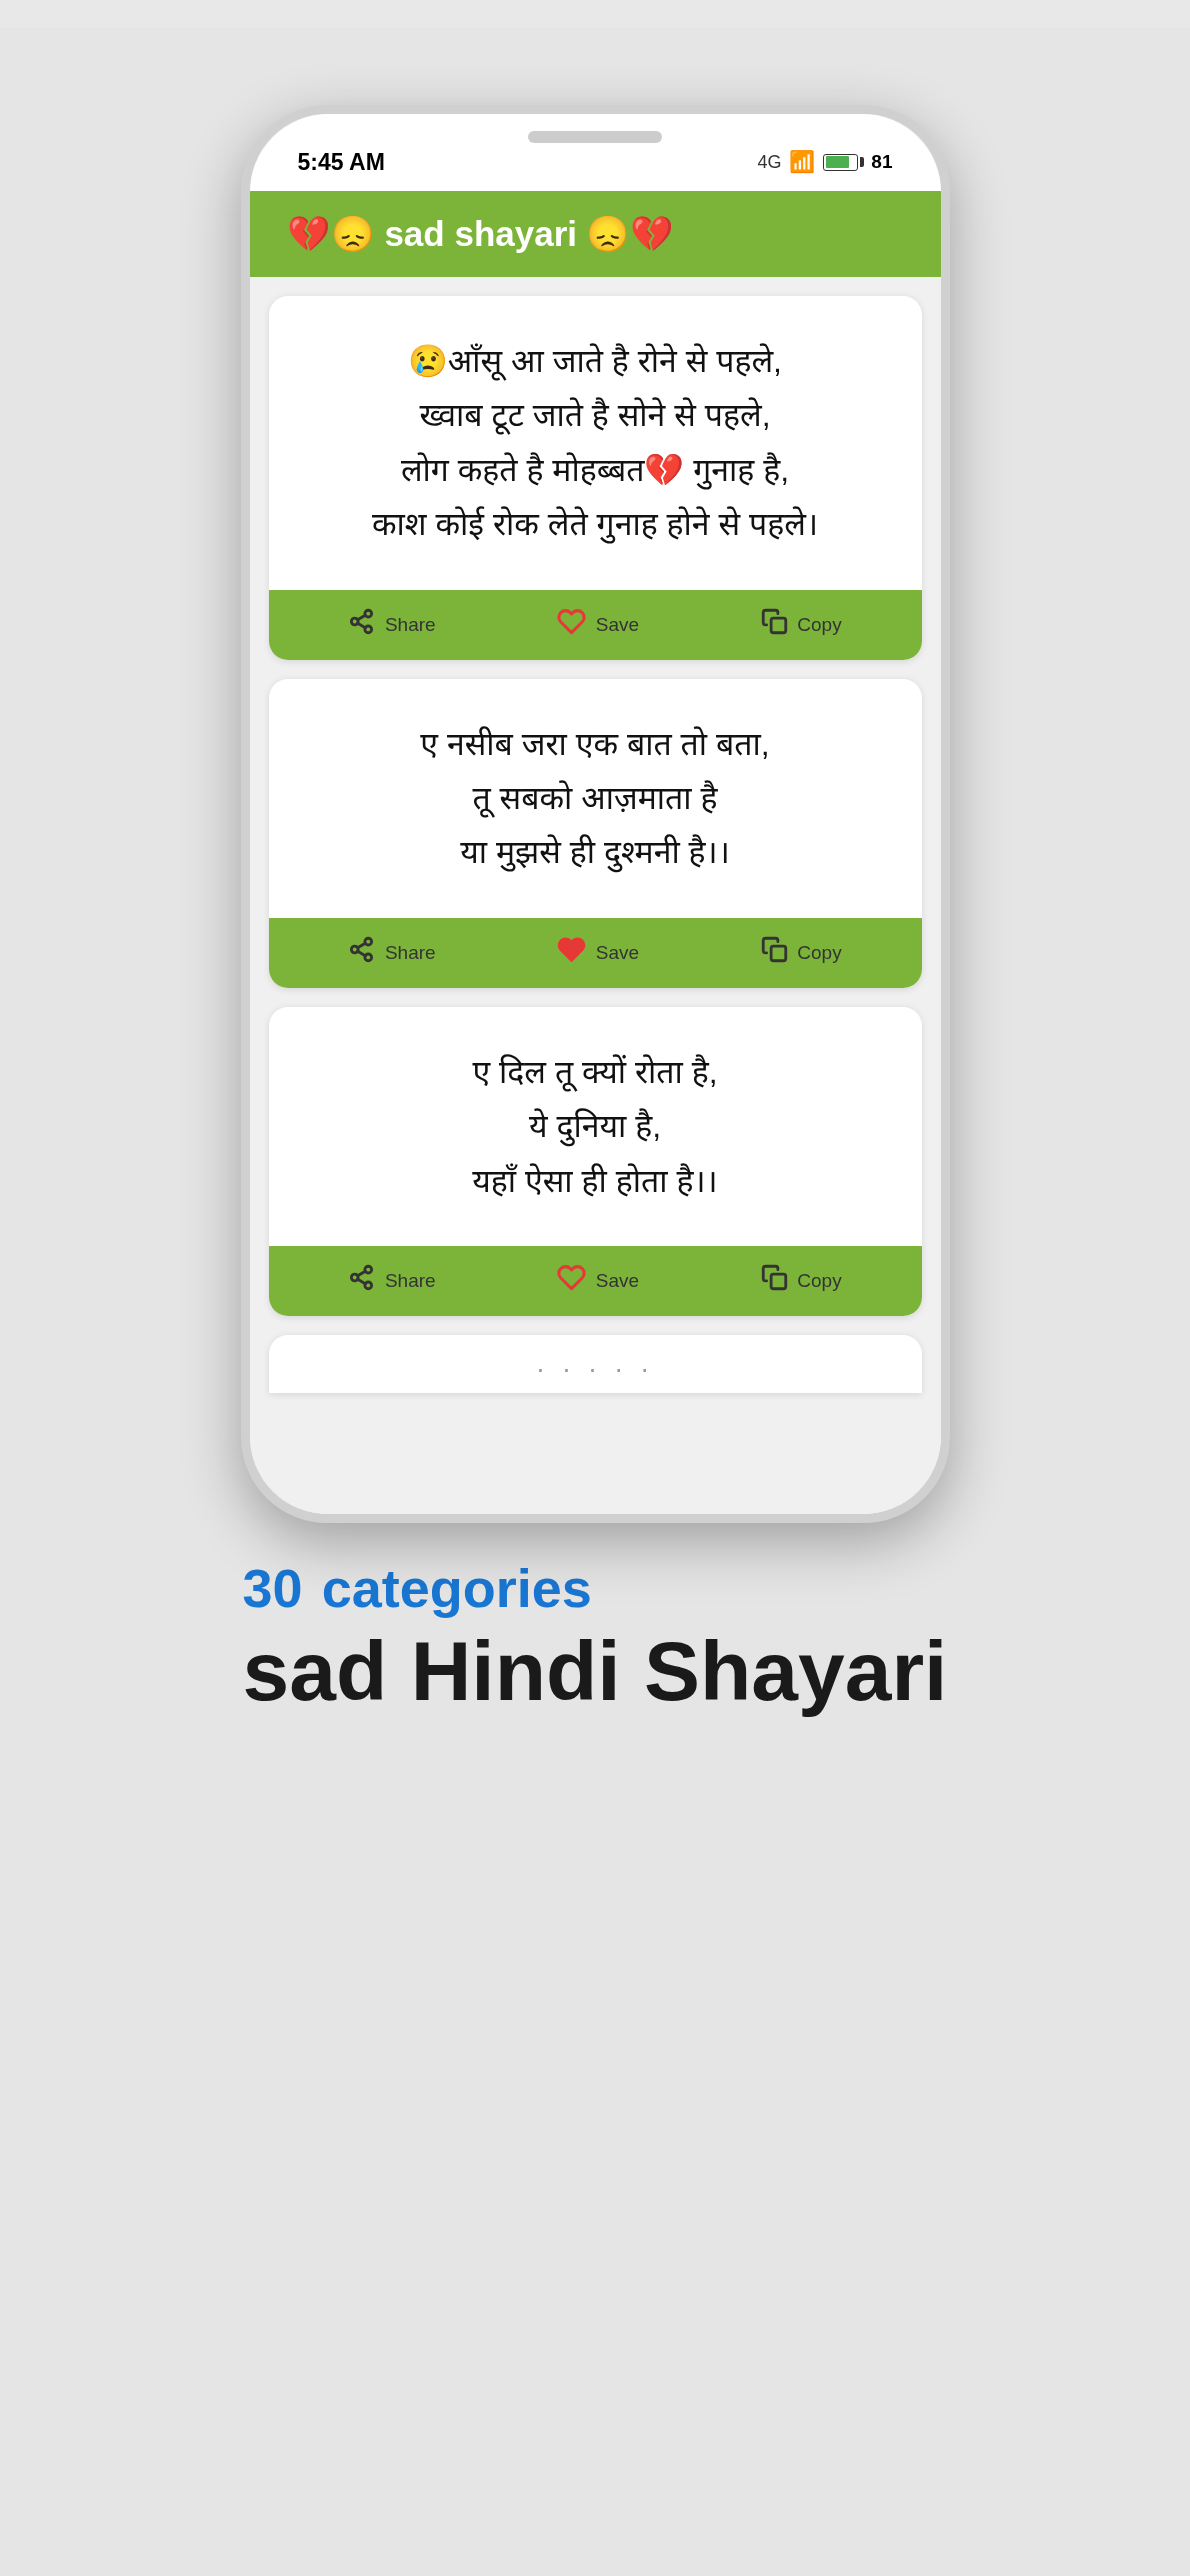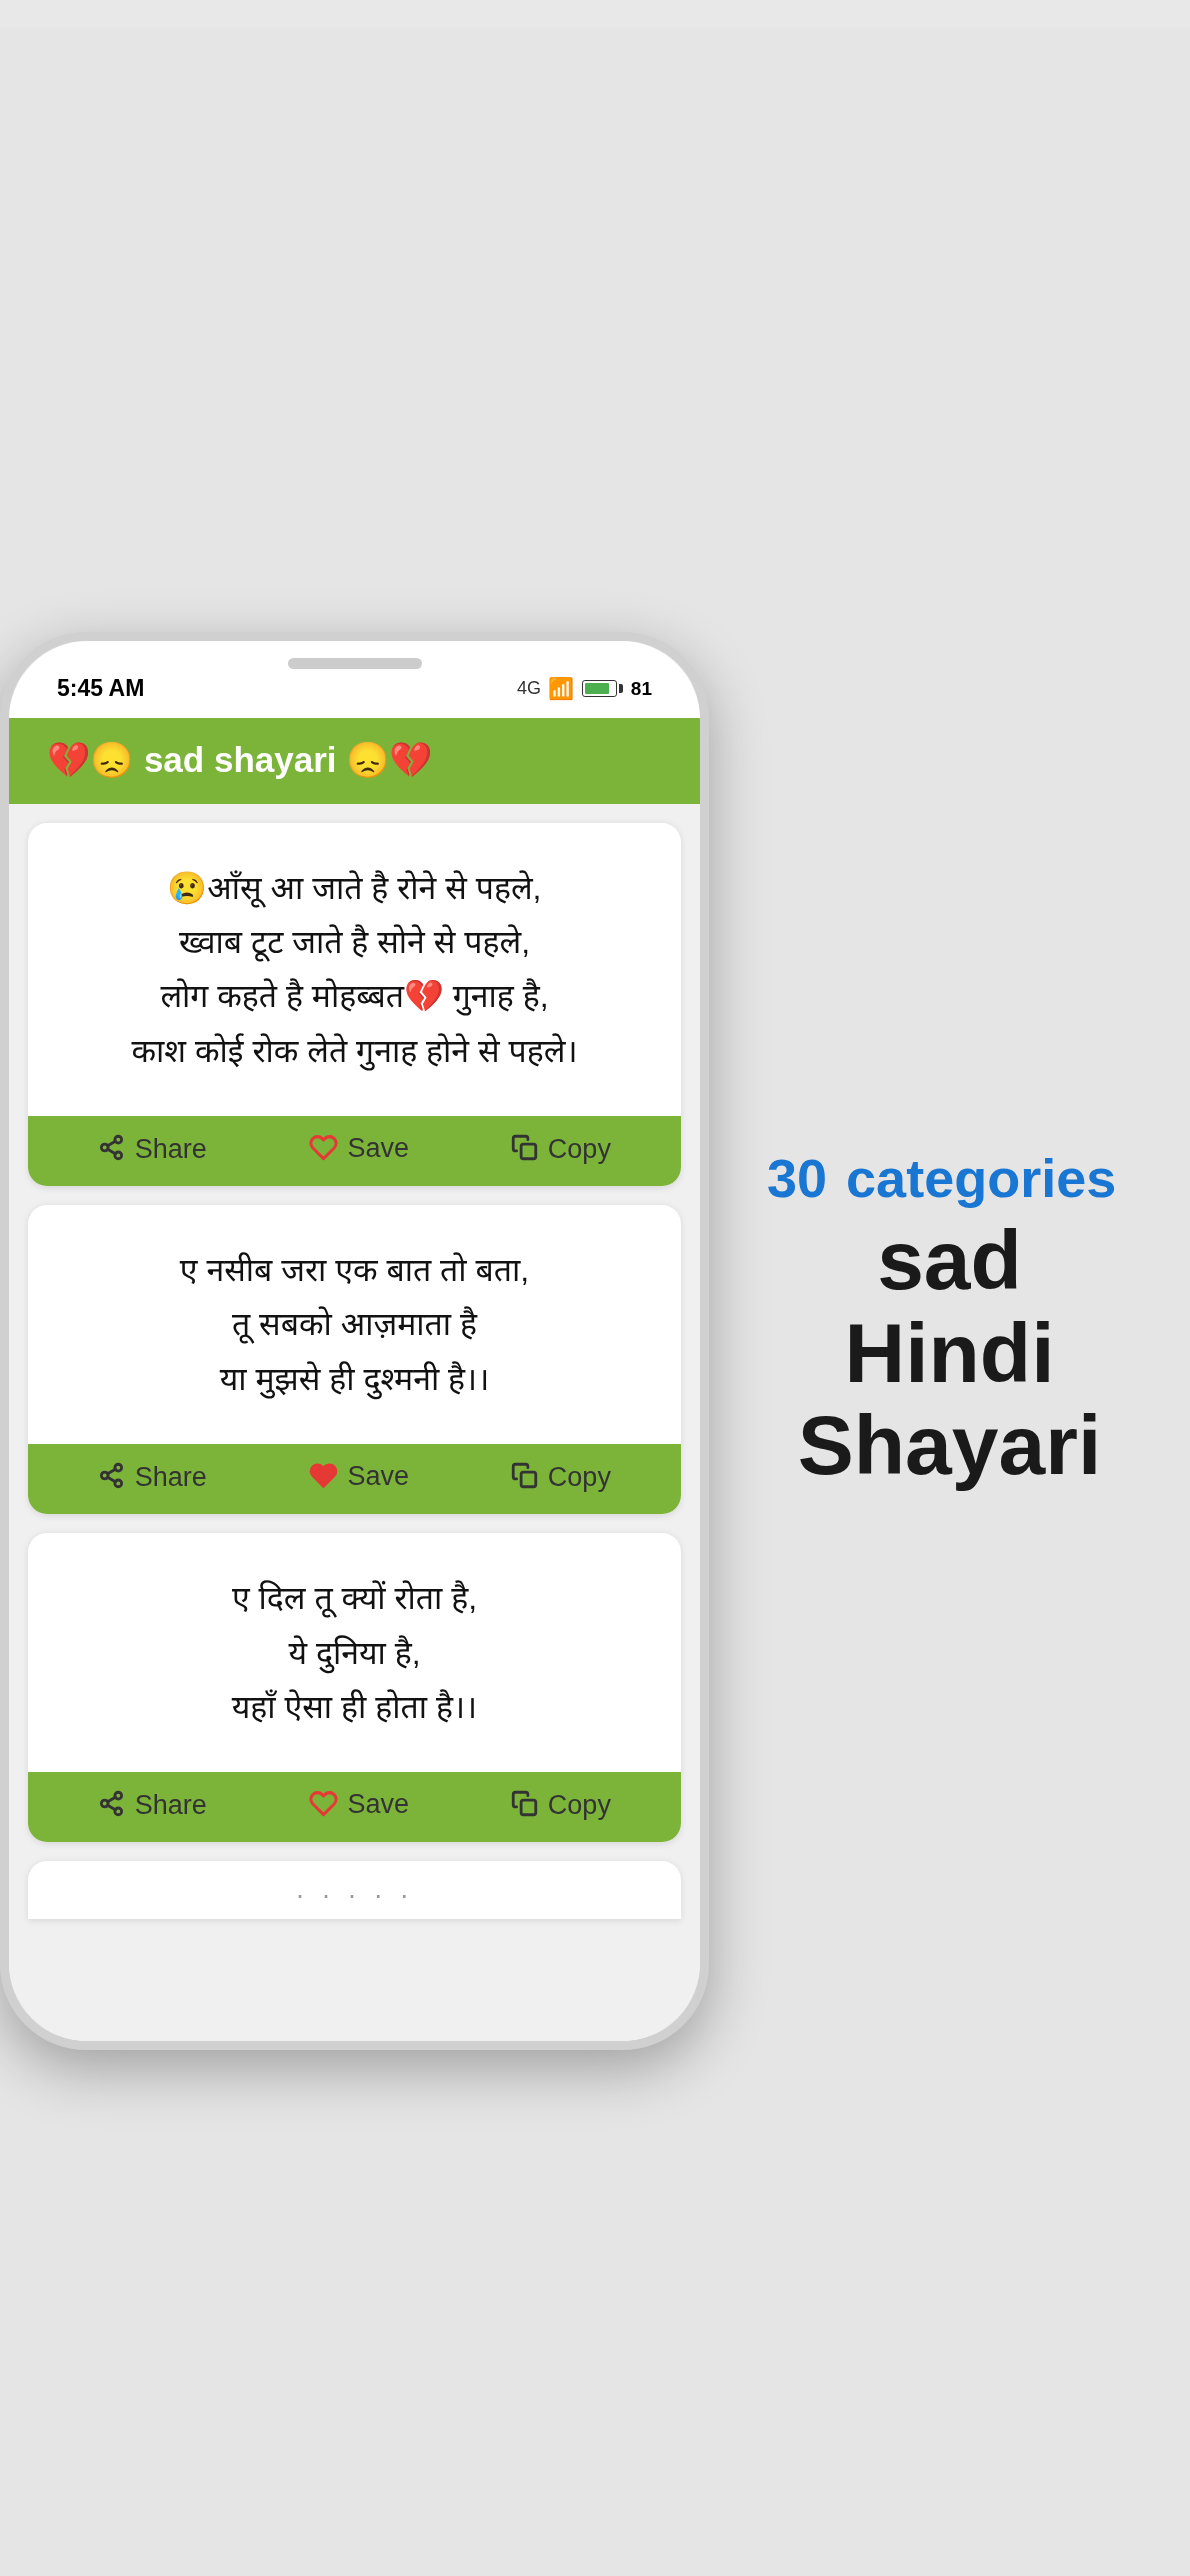--- a/index.html
+++ b/index.html
@@ -14,21 +14,21 @@
       justify-content: flex-start;
       font-family: 'Segoe UI', Arial, sans-serif;
       overflow: hidden;
     }
 
     .page-bg {
       width: 1190px;
       height: 2576px;
       background: #e5e5e5;
       display: flex;
-      flex-direction: row;
+      flex-direction: column;
       align-items: center;
       position: relative;
       margin-top: 28px;
     }
 
     
     .phone-wrapper {
       margin-top: 77px;
       position: relative;
       width: 709px;
@@ -222,24 +222,24 @@
     .card-actions {
       background: #7cb43a;
       padding: 17px 19px;
       display: flex;
       align-items: center;
       justify-content: space-around;
     }
 
     .action-btn {
       display: flex;
-      align-items: flex-start;
+      align-items: center;
       gap: 9.6px;
       color: #333;
-      font-size: 27px;
+      font-size: 19px;
       font-weight: 500;
       cursor: pointer;
       background: none;
       border: none;
     }
 
     .action-icon {
       font-size: 27px;
       color: #333;
     }

